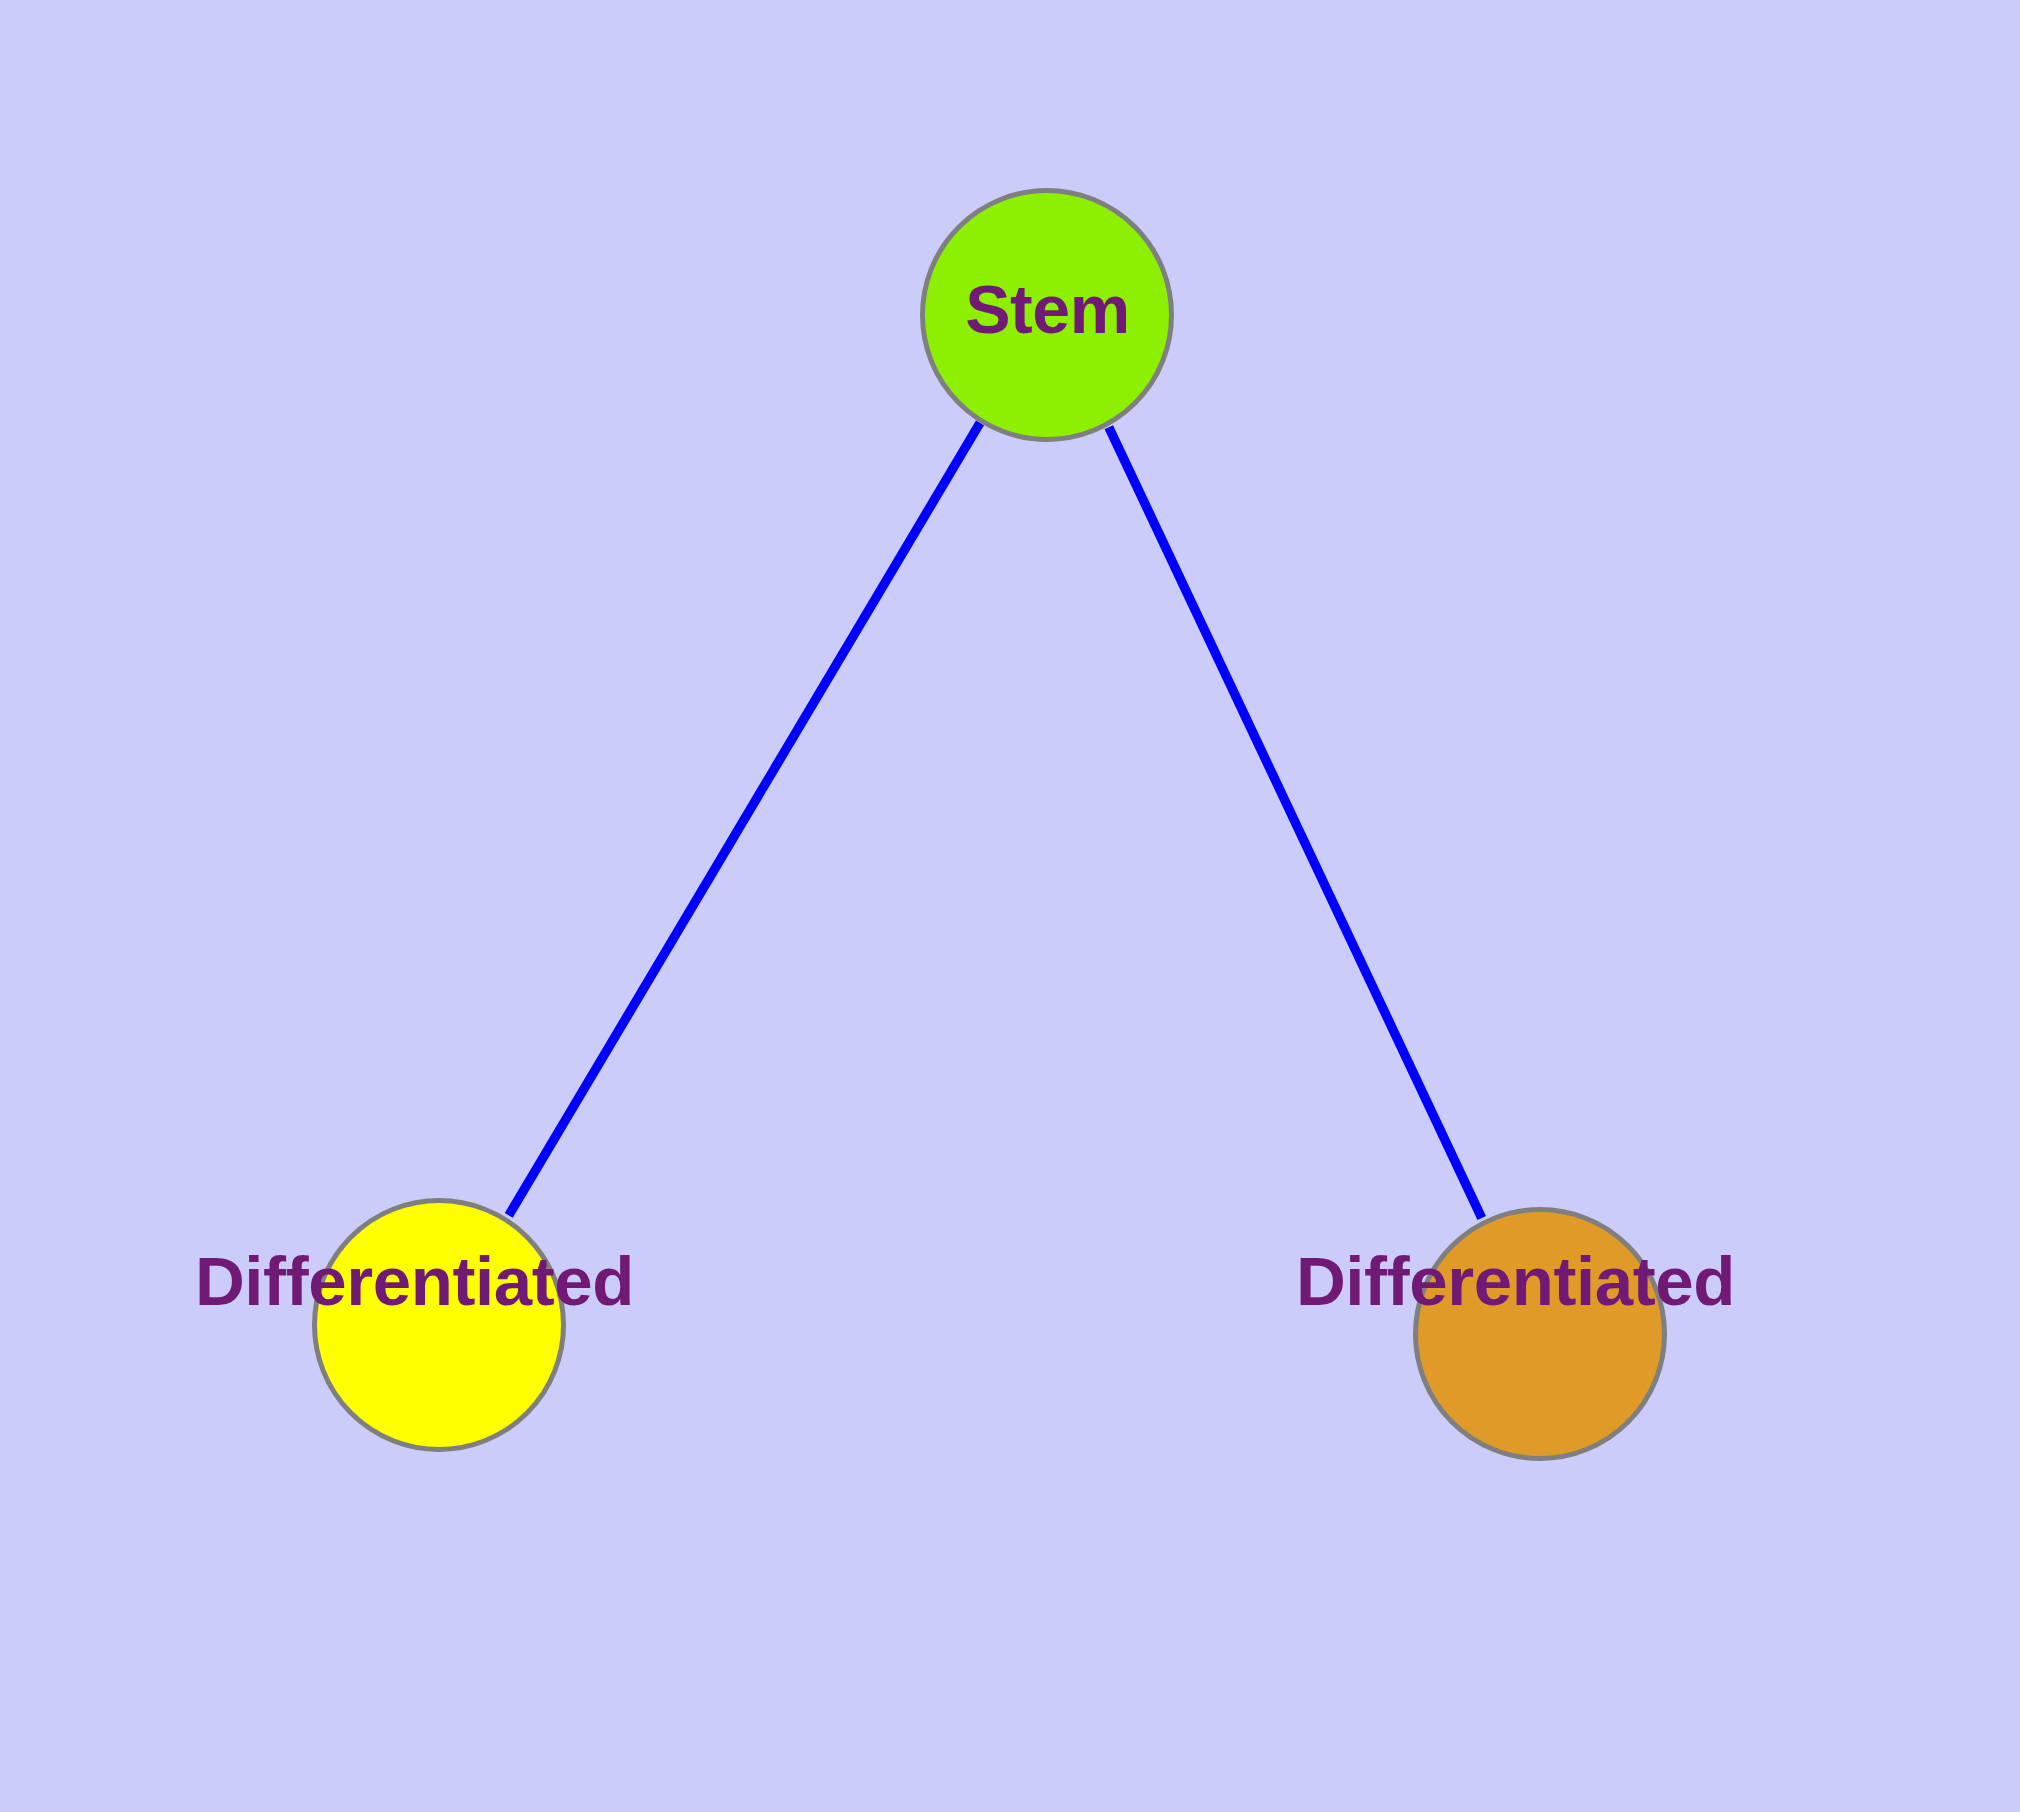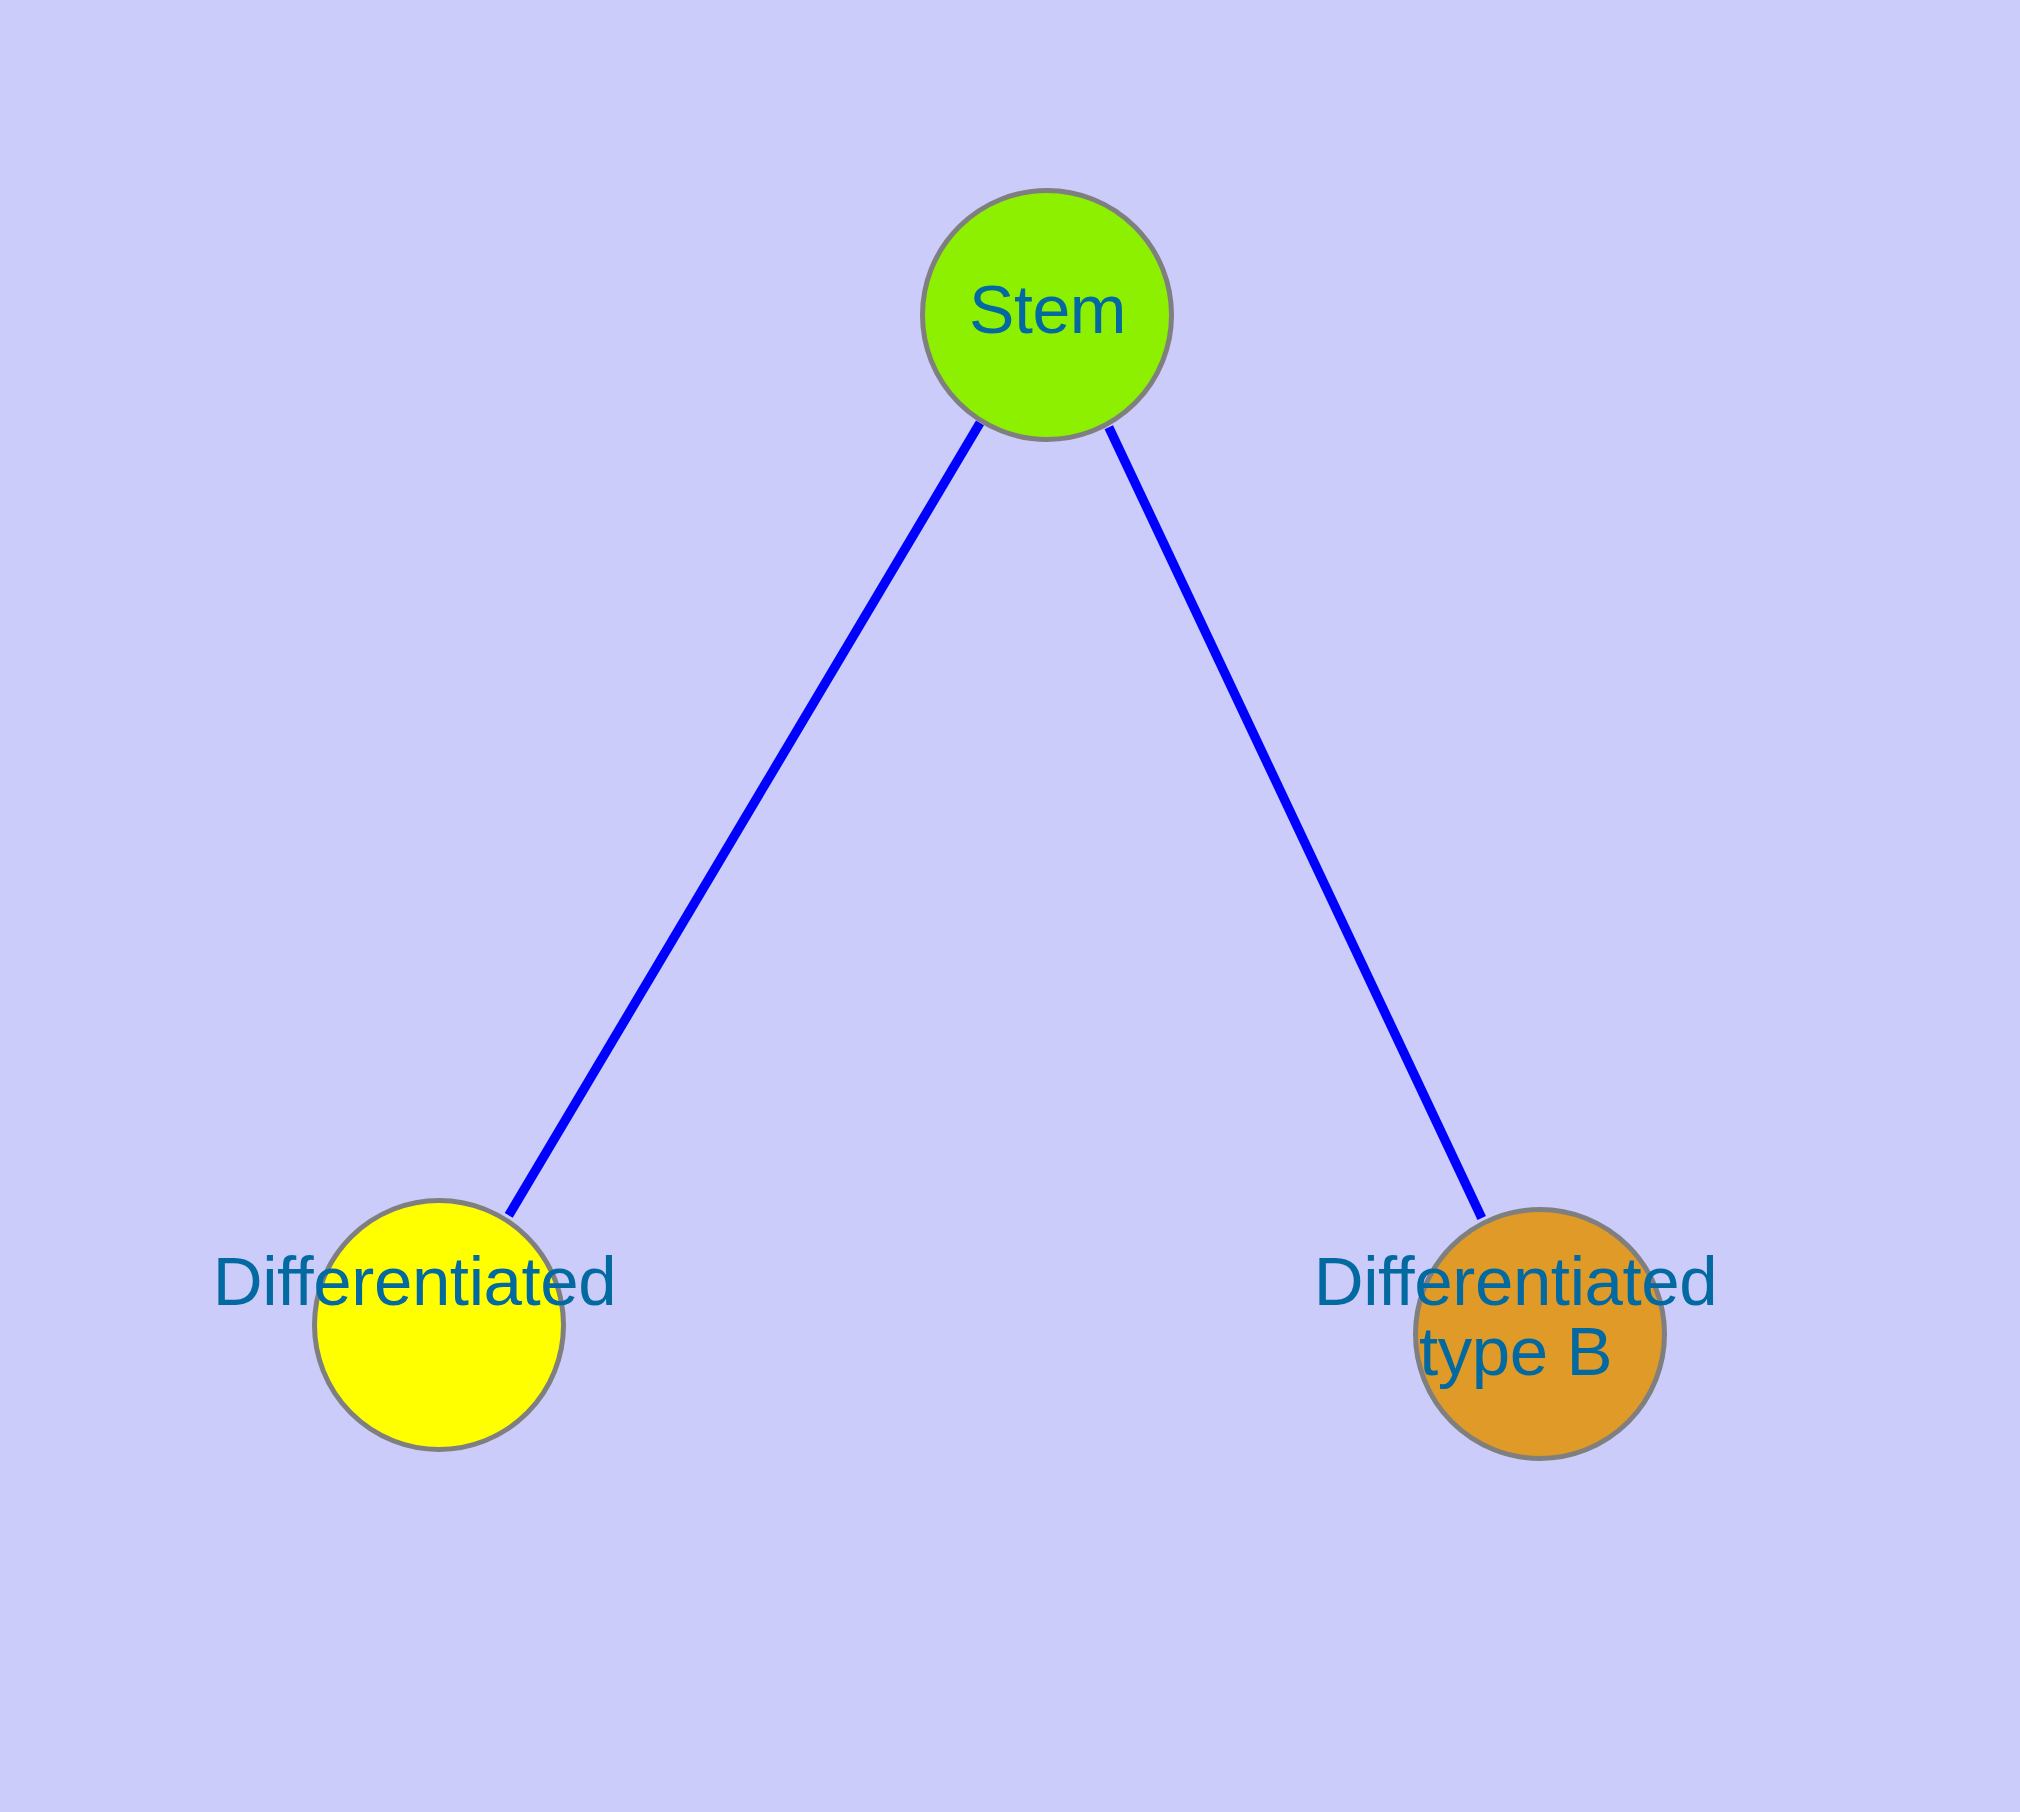--- a/index.html
+++ b/index.html
@@ -27,22 +27,22 @@
     height: 1812px;
   }
   .node {
     position: absolute;
     border-radius: 50%;
     box-sizing: border-box;
   }
   .node-label {
     position: absolute;
     text-align: center;
-    font-weight: normal;
-    color: #0369a1;
+    font-weight: bold;
+    color: #701a75;
     white-space: nowrap;
     line-height: 1.02;
     letter-spacing: -0.4px;
     pointer-events: none;
   }
   #node-stem {
     left: 920px;
     top: 188px;
     width: 254px;
     height: 254px;
@@ -97,21 +97,20 @@
   <div class="node" id="node-diff-a"></div>
   <div class="node" id="node-diff-b"></div>
   <div class="node" id="node-stem"></div>
 
   <div class="node-label" id="label-diff-a">
     <div>Differentiated</div>
   </div>
 
   <div class="node-label" id="label-diff-b">
     <div>Differentiated</div>
-    <div>type B</div>
   </div>
 
   <div class="node-label" id="label-stem">
     <div>Stem</div>
   </div>
 
 </div>
 
 
 </body></html>

